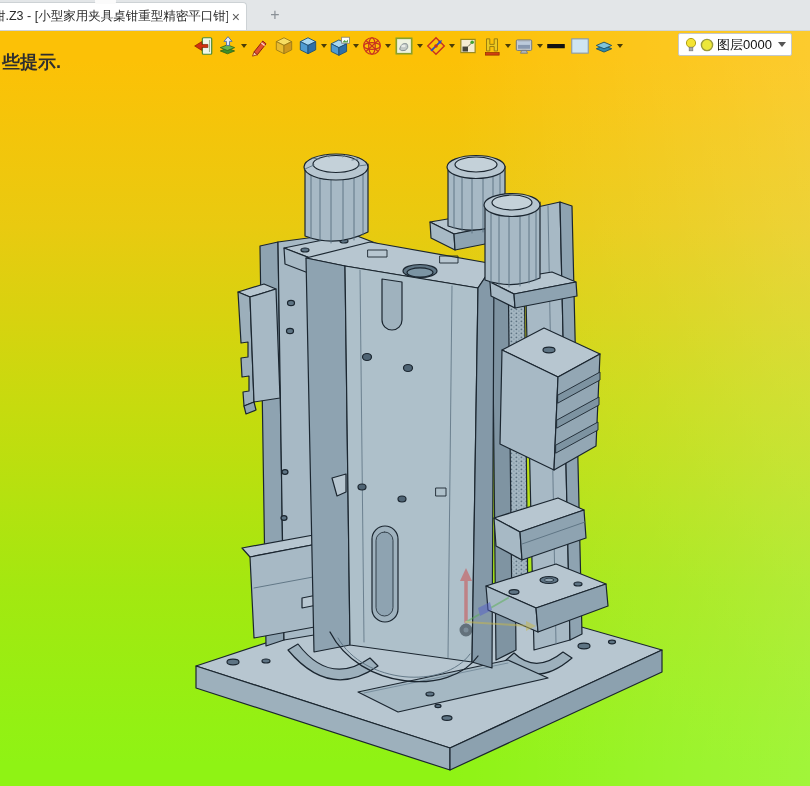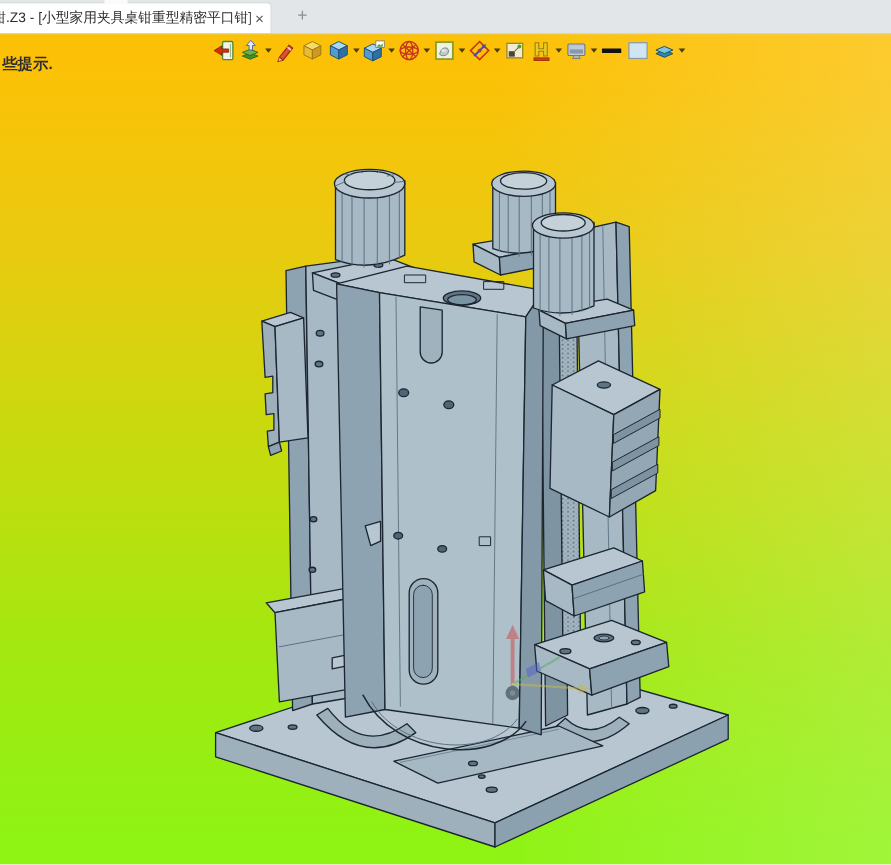--- a/index.html
+++ b/index.html
@@ -17,21 +17,21 @@
   .newtab{position:absolute;left:266px;top:6px;width:18px;height:18px;color:#8a9096;
     font-size:16px;text-align:center;line-height:17px;}
   .top-artifact{position:absolute;left:95px;top:0;width:21px;height:4px;background:#fbfbfb;
     border-radius:0 0 2px 2px;z-index:6;}
 
   
   .content{position:absolute;top:30px;left:0;width:810px;height:756px;
     background:
       linear-gradient(to right, rgba(255,255,255,0) 55%, rgba(255,255,255,.16) 100%),
       linear-gradient(to bottom,#fcc106 4%,#e9ca10 26%,#c6db0e 50%,#a3e810 74%,#8ff314 97%);}
-  .hint{position:absolute;left:2px;top:20px;font-size:14px;font-weight:600;color:#2e2e2e;z-index:3;}
+  .hint{position:absolute;left:2px;top:20px;font-size:18px;font-weight:600;color:#2e2e2e;z-index:3;}
 
   
   .toolbar{position:absolute;left:192px;top:2px;height:28px;display:flex;align-items:center;z-index:4;}
   .tbi{height:26px;display:flex;align-items:center;justify-content:center;margin:0 1px;cursor:pointer;}
   .tbi svg{display:block;}
   .caret{width:0;height:0;border-left:3.5px solid transparent;border-right:3.5px solid transparent;
     border-top:4.5px solid #4a3d08;margin-left:2px;}
 
   
   .layerbox{position:absolute;right:18px;top:3px;width:114px;height:23px;background:#ffffff;
@@ -173,20 +173,31 @@
       </span>
       <span class="tbi">
         <svg width="22" height="22" viewBox="0 0 20 20">
           <path d="M3,12.5 l7,-3 7,3 -7,3 z" fill="#2f8ab0" stroke="#174e68" stroke-width="0.8"></path>
           <path d="M3,9.5 l7,-3 7,3 -7,3 z" fill="#7fc4da" stroke="#174e68" stroke-width="0.8"></path>
         </svg>
         <span class="caret"></span>
       </span>
     </div>
 
+    <div class="layerbox">
+      <svg width="16" height="18" viewBox="0 0 16 18">
+        <circle cx="8" cy="7" r="4.6" fill="#f5e433" stroke="#b0a018" stroke-width="1"></circle>
+        <rect x="6.2" y="11.2" width="3.6" height="3.6" fill="#a9a9a9" stroke="#777" stroke-width="0.7"></rect>
+      </svg>
+      <svg width="16" height="16" viewBox="0 0 16 16">
+        <circle cx="8" cy="8" r="5.6" fill="#ece73a" stroke="#9a9a3c" stroke-width="1.4"></circle>
+      </svg>
+      <span class="layer-label">图层0000</span>
+      <span class="combo-caret"></span>
+    </div>
   </div>
 
   <svg class="model-svg" viewBox="0 0 810 786">
     <defs>
       <pattern id="knurl" width="5" height="4" patternUnits="userSpaceOnUse">
         <rect width="5" height="4" fill="#a4b6c1"></rect>
         <circle cx="1.4" cy="1.3" r="0.9" fill="#5d7382"></circle>
         <circle cx="3.9" cy="3.1" r="0.9" fill="#8ba0ae"></circle>
       </pattern>
     </defs>

